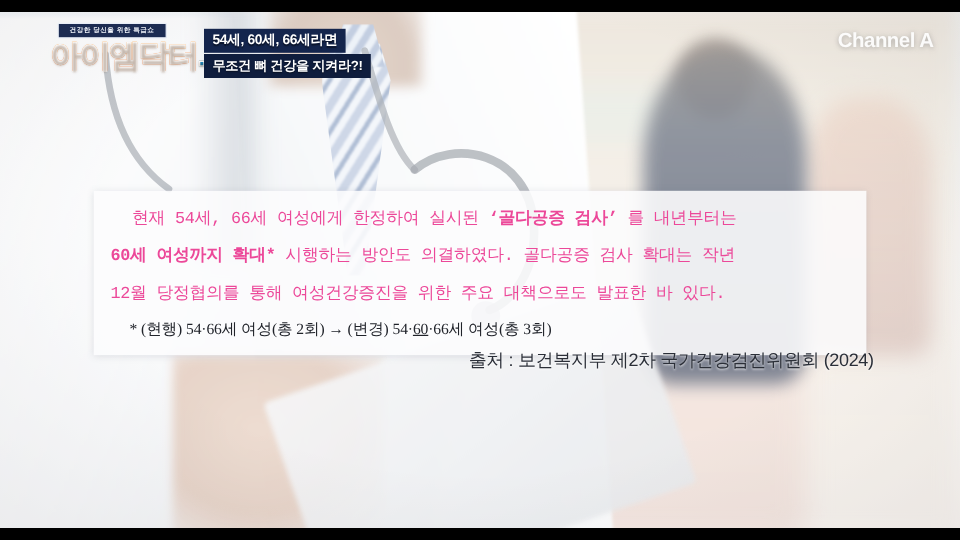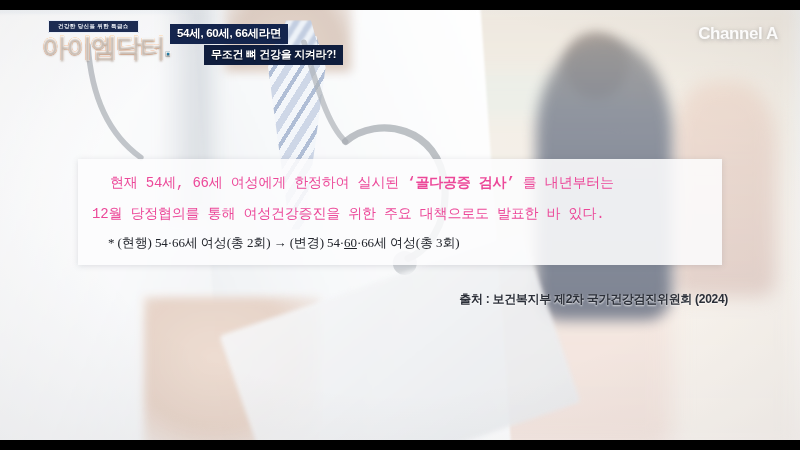--- a/index.html
+++ b/index.html
@@ -171,21 +171,20 @@
     font-weight:bold;
     letter-spacing:-.3px;
     padding:2px 7px 3px;
     white-space:nowrap;
     text-shadow:0 1px 1px rgba(0,0,0,.5);
     width:max-content;
   }
   .title-line.l2{
     background:#0f1d3d;
     font-size:11px;
-    margin-left:34px;
   }
 
   
   .watermark{
     position:absolute;right:22px;top:24px;z-index:30;
     color:rgba(255,255,255,.92);
     font-size:17px;font-weight:bold;letter-spacing:-.4px;
     text-shadow:0 1px 4px rgba(120,120,120,.55);
     white-space:nowrap;
     margin-left:45px;
@@ -217,22 +216,22 @@
     color:#20232a;
     white-space:nowrap;
     padding-left:16px;
     letter-spacing:-.1px;
   }
   .cap-note u{text-underline-offset:1px;}
 
   
   .source{
     position:absolute;right:72px;top:291px;z-index:26;
-    font-size:12px;
-    font-weight:bold;
+    font-size:15px;
+    font-weight:normal;
     color:#2b2f38;
     letter-spacing:-.3px;
     white-space:nowrap;
     text-shadow:0 1px 2px rgba(255,255,255,.9);
     text-align:right;
   }
 </style>
 </head>
 <body>
 
@@ -282,20 +281,21 @@
     <div class="title-line l2">무조건 뼈 건강을 지켜라?!</div>
   </div>
 
   <div class="watermark">
     <span>Channel A</span>
   </div>
 
   <div class="caption-box">
     <div class="cap-line indent"><span>현재 54세, 66세 여성에게 한정하여 실시된 </span><b>‘골다공증 검사’</b><span> 를 내년부터는</span></div>
 
+    <div class="cap-line"><b>60세 여성까지 확대*</b><span> 시행하는 방안도 의결하였다. 골다공증 검사 확대는 작년</span></div>
 
     <div class="cap-line">12월 당정협의를 통해 여성건강증진을 위한 주요 대책으로도 발표한 바 있다.</div>
 
     <div class="cap-note"><span>* (현행) 54·66세 여성(총 2회) → (변경) 54·</span><u>60</u><span>·66세 여성(총 3회)</span></div>
   </div>
 
   <div class="source">출처 : 보건복지부 제2차 국가건강검진위원회 (2024)</div>
 
 </div>
 

